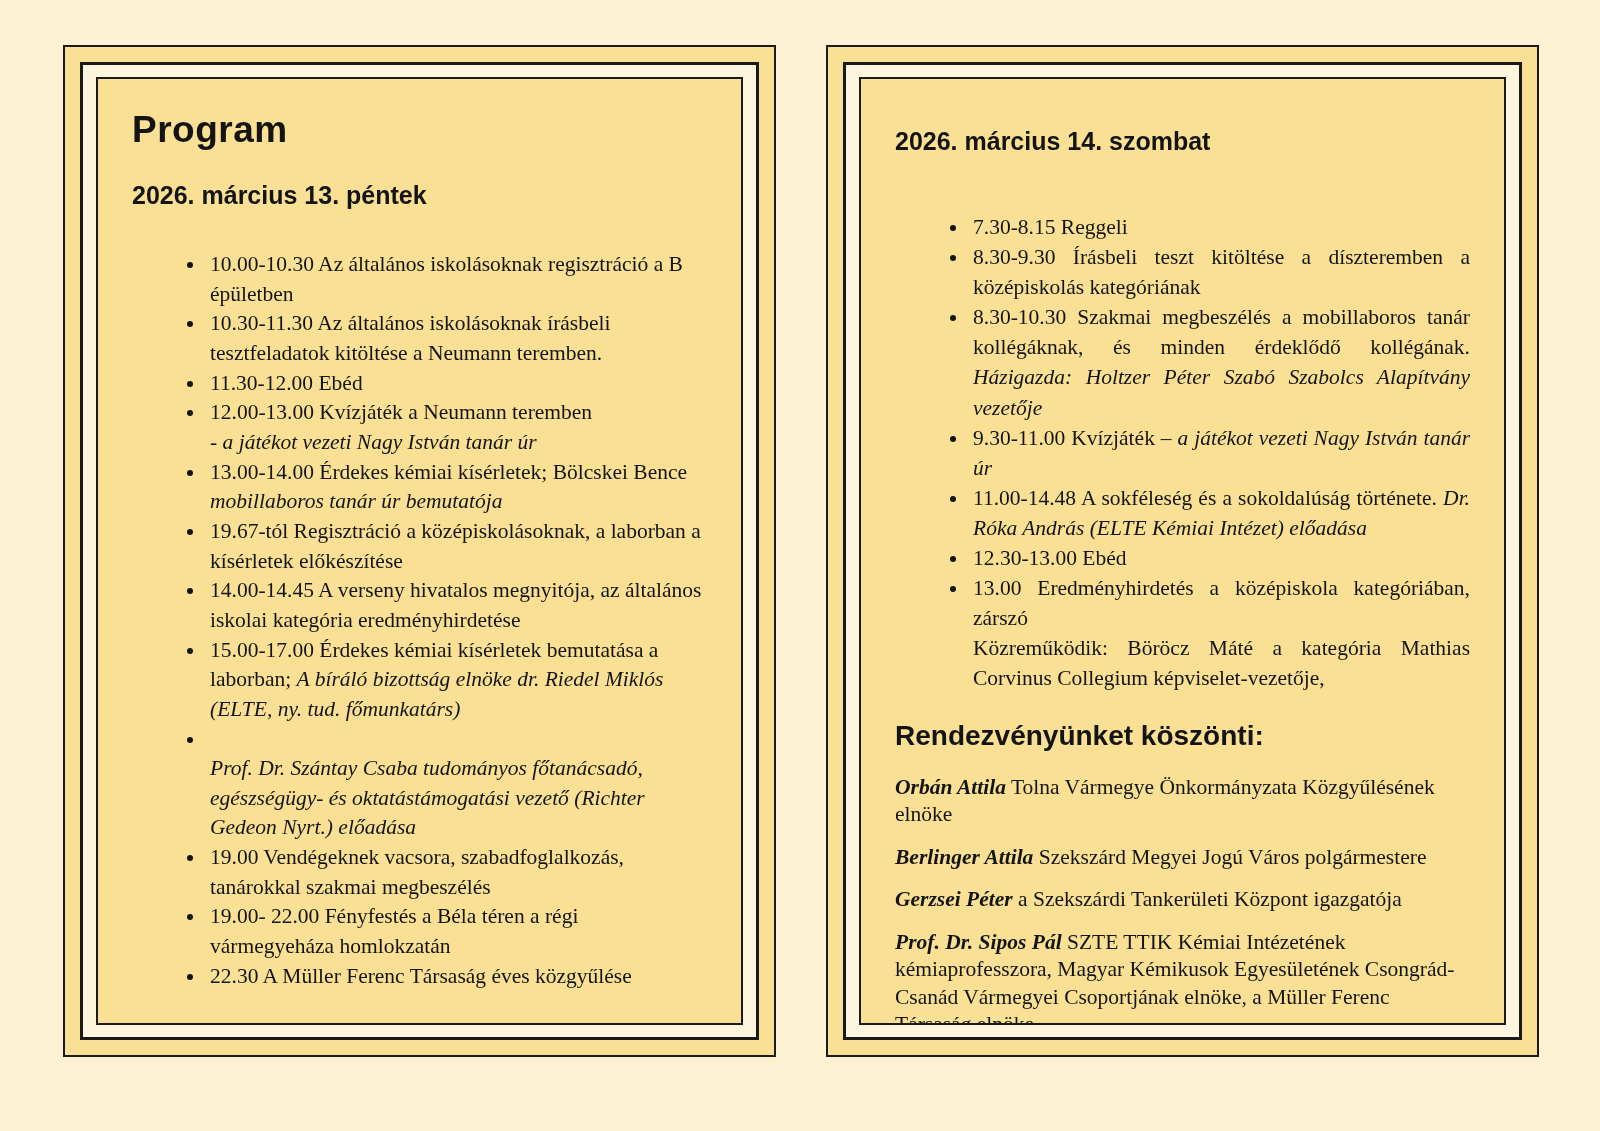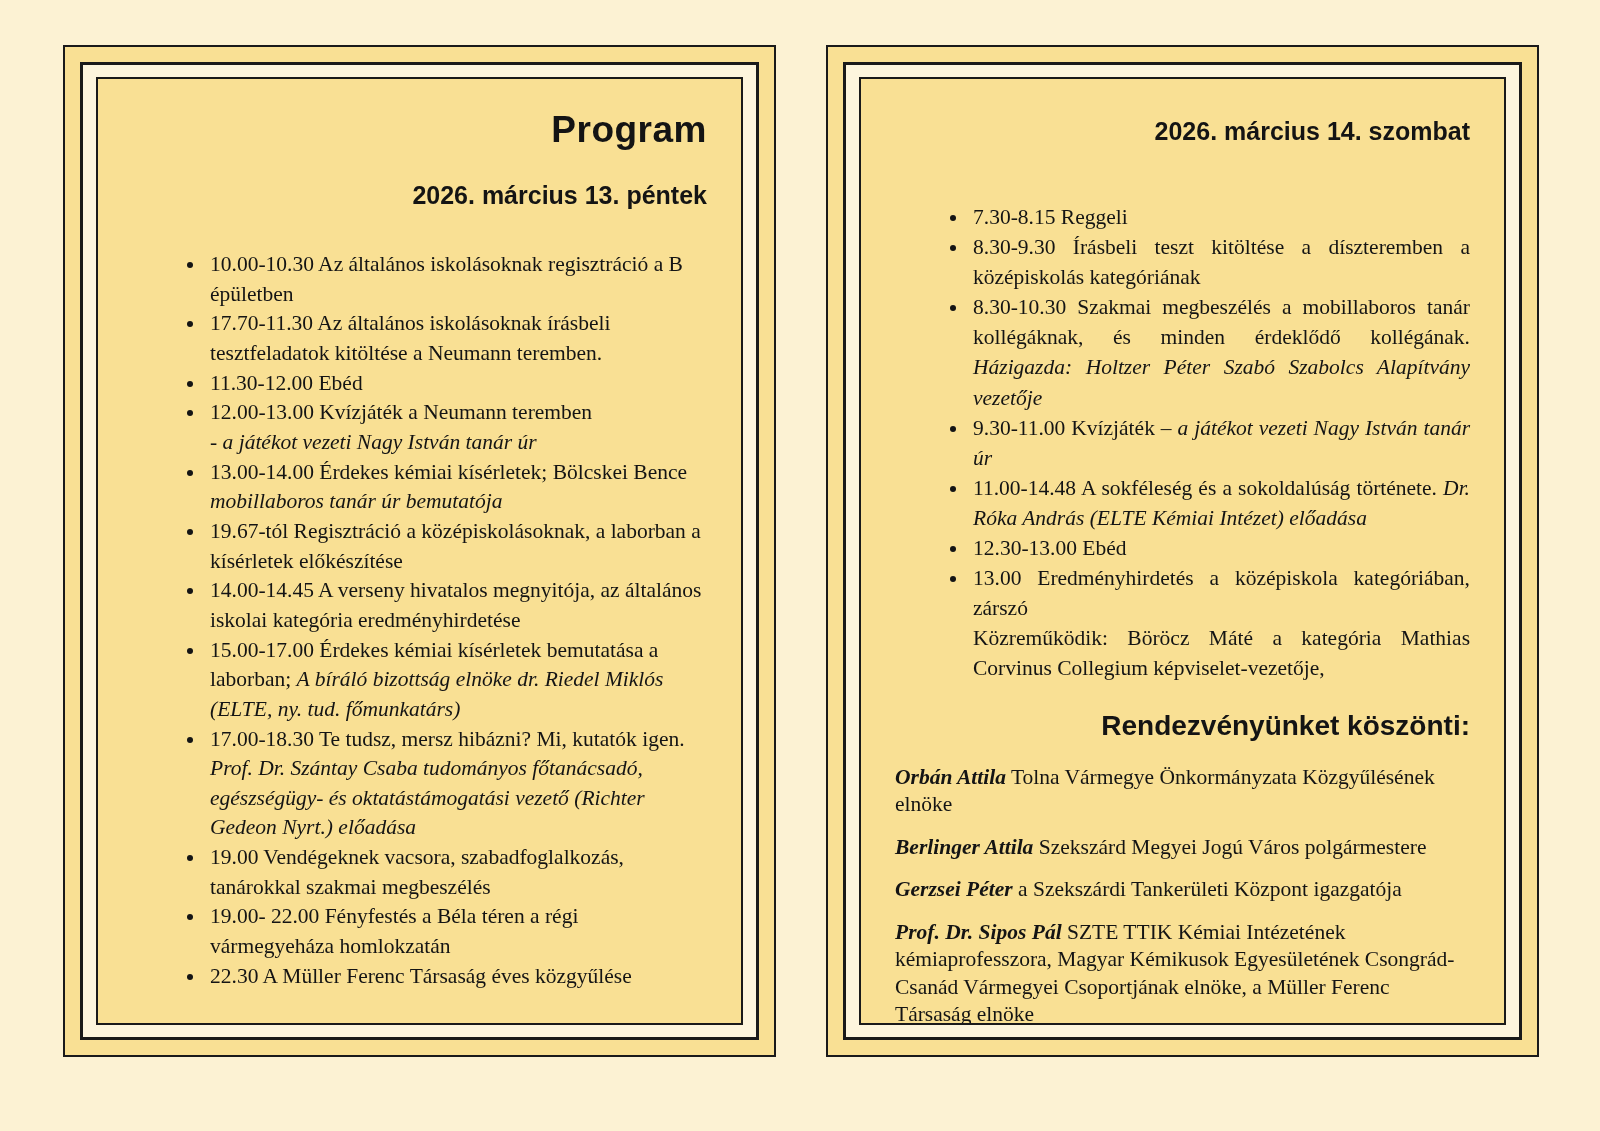--- a/index.html
+++ b/index.html
@@ -30,25 +30,25 @@
   .content {
     width:100%; height:100%;
     border:2px solid #1a1a1a;
     background:#f9e094;
     padding:24px 34px 10px 34px;
     overflow:hidden;
   }
   .sans-head {
     font-family:"Liberation Sans", sans-serif;
     font-weight:bold;
-    text-align:right;
+    text-align:left;
   }
   .main-title   { font-size:37px; margin-top:6px; letter-spacing:0.5px; }
   .date-head    { font-size:25px; margin-top:30px; }
-  .date-head-r  { font-size:25px; margin-top:14px; }
+  .date-head-r  { font-size:25px; margin-top:24px; }
   .greet-head   { font-size:28px; margin-top:26px; margin-bottom:22px; }
   ul.schedule {
     margin-top:40px;
     padding-left:74px;
     list-style:disc outside;
   }
   ul.schedule-r { margin-top:56px; }
   ul.schedule li {
     font-size:21.5px;
     line-height:1.38;
@@ -67,28 +67,28 @@
 </head>
 <body>
 
 <div class="panel panel-left">
   <div class="frame-mid">
     <div class="content">
       <div class="sans-head main-title">Program</div>
       <div class="sans-head date-head">2026. március 13. péntek</div>
       <ul class="schedule" id="list-left">
           <li><span>10.00-10.30 Az általános iskolásoknak regisztráció a B épületben</span></li>
-          <li><span>17.70-11.30 Az általános iskolásoknak írásbeli tesztfeladatok kitöltése a Neumann teremben.</span></li>
+          <li><span>10.30-11.30 Az általános iskolásoknak írásbeli tesztfeladatok kitöltése a Neumann teremben.</span></li>
           <li><span>11.30-12.00 Ebéd</span></li>
           <li><span>12.00-13.00 Kvízjáték a Neumann teremben</span><br><span class="italic">- a játékot vezeti Nagy István tanár úr</span></li>
           <li><span>13.00-14.00 Érdekes kémiai kísérletek; Bölcskei Bence</span><br><span class="italic">mobillaboros tanár úr bemutatója</span></li>
           <li><span>19.67-tól Regisztráció a középiskolásoknak, a laborban a kísérletek előkészítése</span></li>
           <li><span>14.00-14.45 A verseny hivatalos megnyitója, az általános iskolai kategória eredményhirdetése</span></li>
           <li><span>15.00-17.00 Érdekes kémiai kísérletek bemutatása a laborban; </span><span class="italic">A bíráló bizottság elnöke dr. Riedel Miklós (ELTE, ny. tud. főmunkatárs)</span></li>
-          <li><span>17.00-18.30 Te tudsz, mersz hibázni? Mi, kutatók igen.</span><br><span class="italic">Prof. Dr. Szántay Csaba tudományos főtanácsadó, egészségügy- és oktatástámogatási vezető (Richter Gedeon Nyrt.) előadása</span></li>
+          <li><br><span class="italic">Prof. Dr. Szántay Csaba tudományos főtanácsadó, egészségügy- és oktatástámogatási vezető (Richter Gedeon Nyrt.) előadása</span></li>
           <li><span>19.00 Vendégeknek vacsora, szabadfoglalkozás, tanárokkal szakmai megbeszélés</span></li>
           <li><span>19.00- 22.00 Fényfestés a Béla téren a régi vármegyeháza homlokzatán</span></li>
           <li><span>22.30 A Müller Ferenc Társaság éves közgyűlése</span></li>
         </ul>
     </div>
   </div>
 </div>
 
 <div class="panel panel-right">
   <div class="frame-mid">

